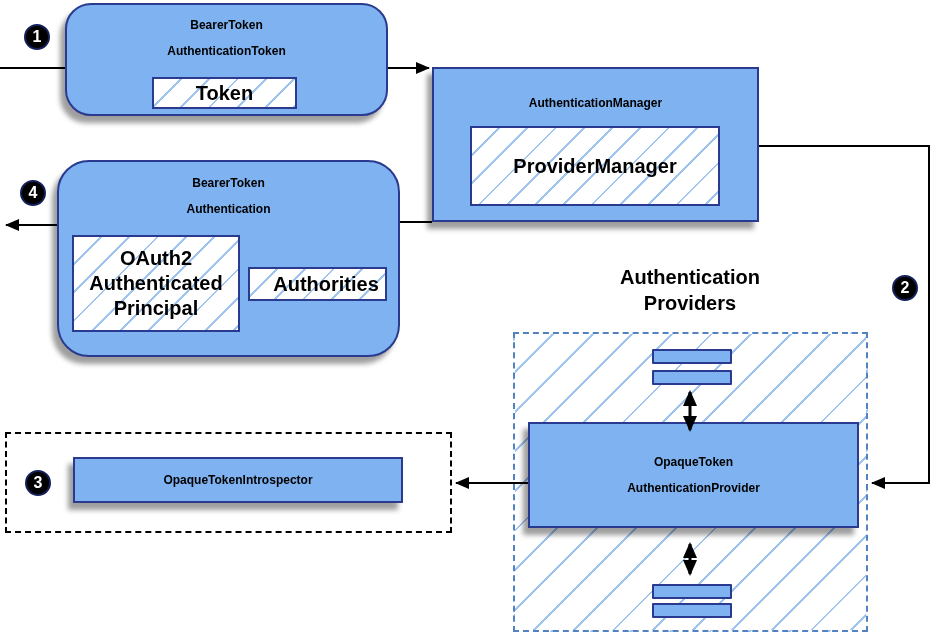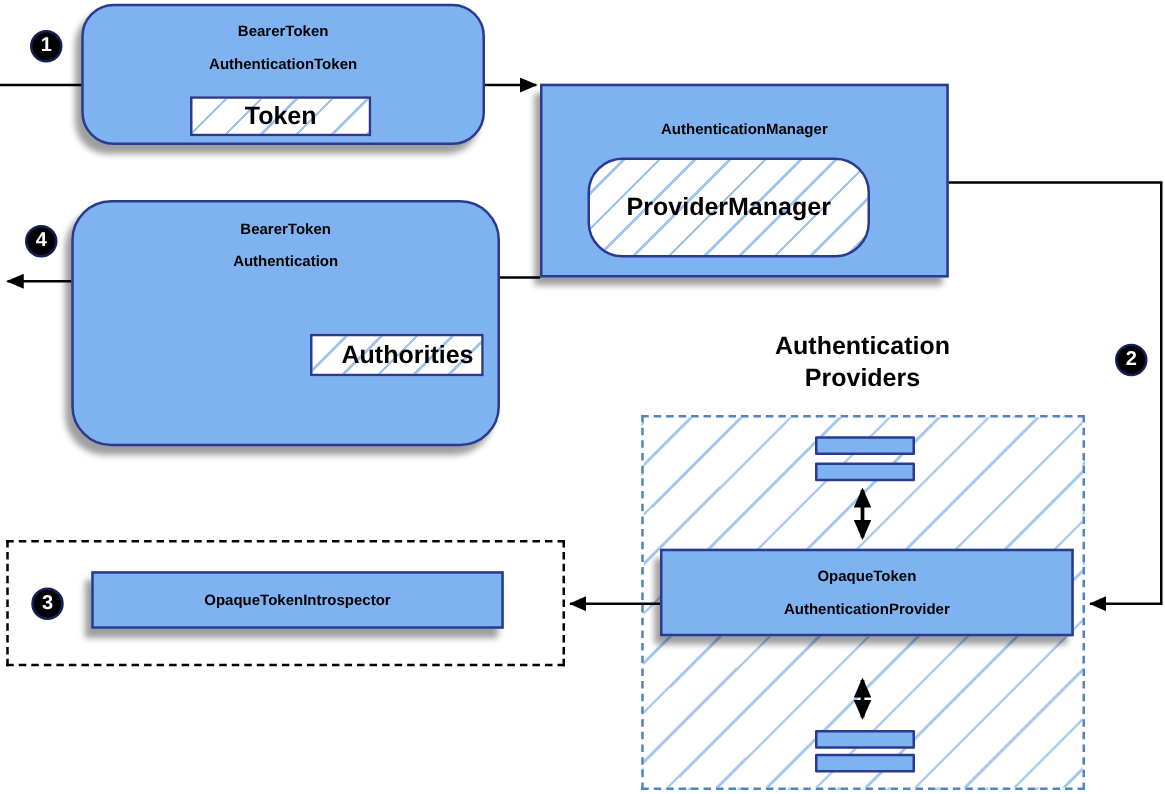--- a/index.html
+++ b/index.html
@@ -67,45 +67,50 @@
   <div class="node rounded-lg z2" style="left:65px;top:3px;width:323px;height:113px;">
     <div class="node-title" style="padding-top:7px;">BearerToken
 AuthenticationToken</div>
     <div class="hatch-box" style="left:85px;top:72px;width:145px;height:32px;">
       <span>Token</span>
     </div>
   </div>
 
   <div class="node z2" style="left:432px;top:67px;width:327px;height:155px;">
     <div class="node-title" style="padding-top:21px;">AuthenticationManager</div>
-    <div class="hatch-box" style="left:36px;top:57px;width:226px;height:80px;border-radius:28px;">
+    <div class="hatch-box" style="left:36px;top:57px;width:250px;height:80px;">
       <span>ProviderManager</span>
     </div>
   </div>
 
   <div class="node rounded-xl z2" style="left:57px;top:160px;width:343px;height:197px;">
     <div class="node-title" style="padding-top:8px;">BearerToken
 Authentication</div>
+    <div class="hatch-box" style="left:13px;top:73px;width:168px;height:97px;">
+      <span>OAuth2
+Authenticated
+Principal</span>
+    </div>
     <div class="hatch-box" style="left:189px;top:105px;width:139px;height:34px;padding-left:17px;">
       <span>Authorities</span>
     </div>
   </div>
 
   <div class="label-block" style="left:600px;top:264px;width:180px;">Authentication
 Providers</div>
 
   <div class="providers-container" style="left:513px;top:332px;width:355px;height:300px;"></div>
 
   <div class="bar" style="left:652px;top:349px;"></div>
   <div class="bar" style="left:652px;top:370px;"></div>
 
   <div class="bar" style="left:652px;top:584px;"></div>
   <div class="bar" style="left:652px;top:603px;"></div>
 
-  <div class="node flex-center z3" style="left:528px;top:439px;width:331px;height:70px;">
+  <div class="node flex-center z3" style="left:528px;top:422px;width:331px;height:106px;">
     <div class="node-title">OpaqueToken
 AuthenticationProvider</div>
   </div>
 
   <div class="introspector-container" style="left:5px;top:432px;width:447px;height:101px;"></div>
 
   <div class="node flex-center z3" style="left:73px;top:457px;width:330px;height:46px;">
     <div class="node-title">OpaqueTokenIntrospector</div>
   </div>
 

